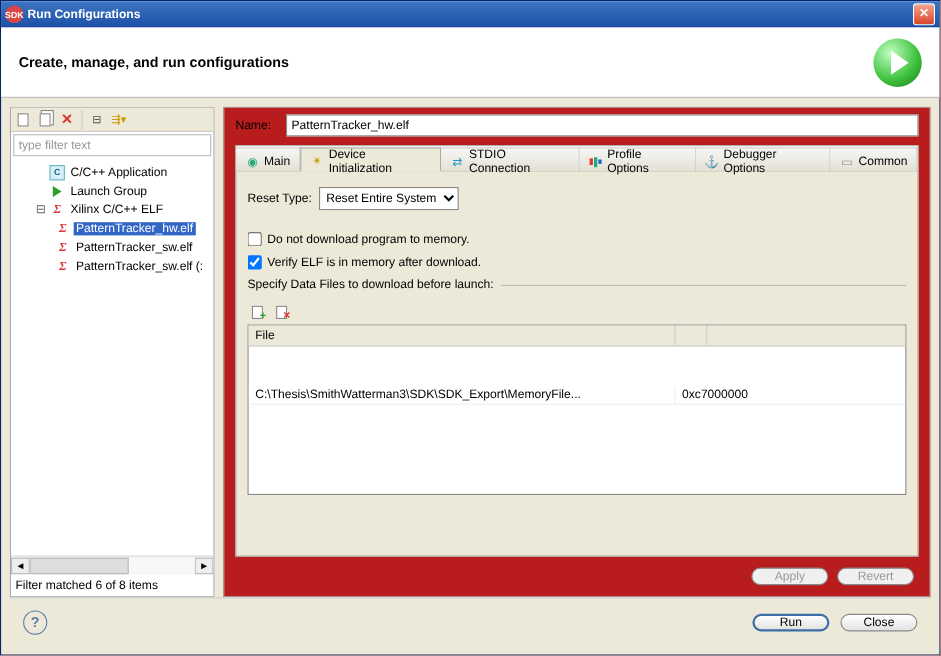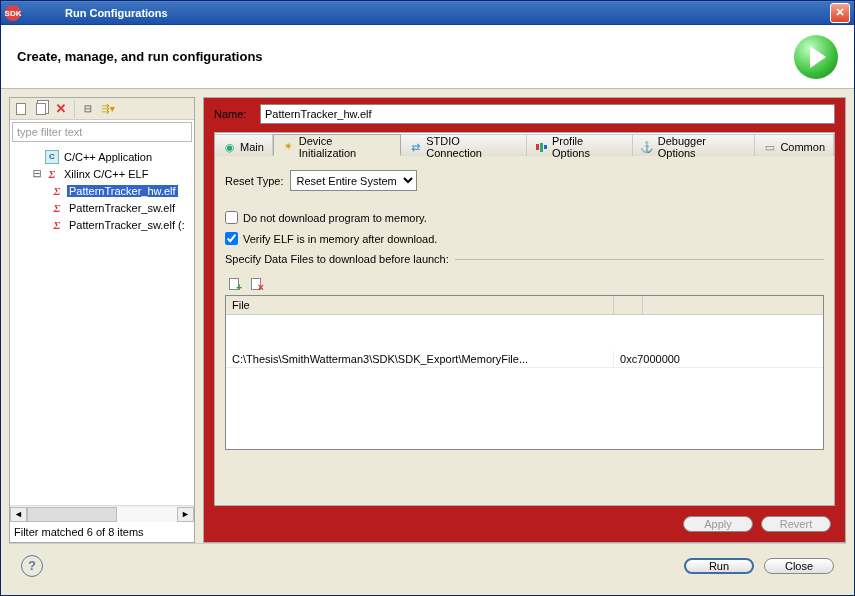--- a/index.html
+++ b/index.html
@@ -19,21 +19,20 @@
     display: flex;
     flex-direction: column;
   }
   .titlebar {
     height: 24px;
     background: linear-gradient(to bottom, #5a8fd8 0%, #3d74c1 4%, #1d52a8 94%, #0e3a8a 100%);
     color: #fff;
     display: flex;
     align-items: center;
     padding: 0 4px;
-    gap: 40px;
   }
   .titlebar .icon-sdk {
     width: 16px; height: 16px;
     background: #d44;
     border-radius: 50%;
     margin-right: 4px;
     display: flex; align-items:center; justify-content:center;
     font-size:8px; font-weight:bold;
   }
   .titlebar-title { font-weight: bold; flex: 1; }
@@ -307,20 +306,27 @@
           <div class="tbtn">
               <span style="font-size:10px;color:#c90">⇶▾</span>
             </div>
         </div>
         <input class="filter-input" value="type filter text" style="">
         <div class="tree">
           <div class="tree-item l1">
             <span class="twisty"></span>
             <span class="cfg-icon ci-c">C</span>
             <span class="lbl">C/C++ Application</span>
+          </div>
+          <div class="tree-item l1">
+            <span class="twisty"></span>
+            <span class="cfg-icon ci-run">
+                <span class="play-tri"></span>
+              </span>
+            <span class="lbl">Launch Group</span>
           </div>
           <div class="tree-item l1">
             <span class="twisty">⊟</span>
             <span class="cfg-icon ci-x">Σ</span>
             <span class="lbl">Xilinx C/C++ ELF</span>
           </div>
           <div class="tree-item l2 selected">
             <span class="cfg-icon ci-x">Σ</span>
             <span class="lbl">PatternTracker_hw.elf</span>
           </div>

